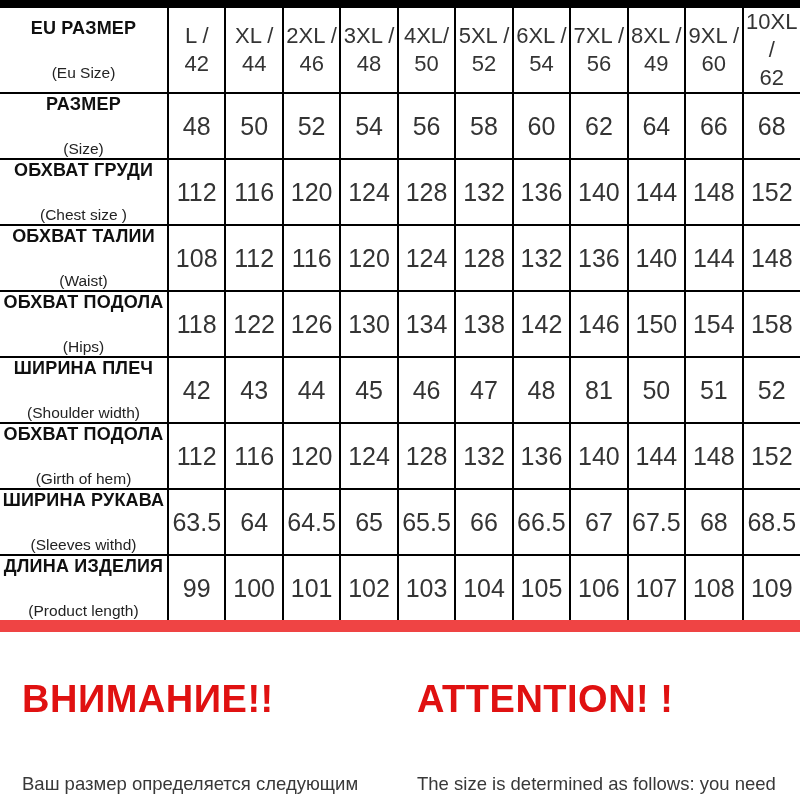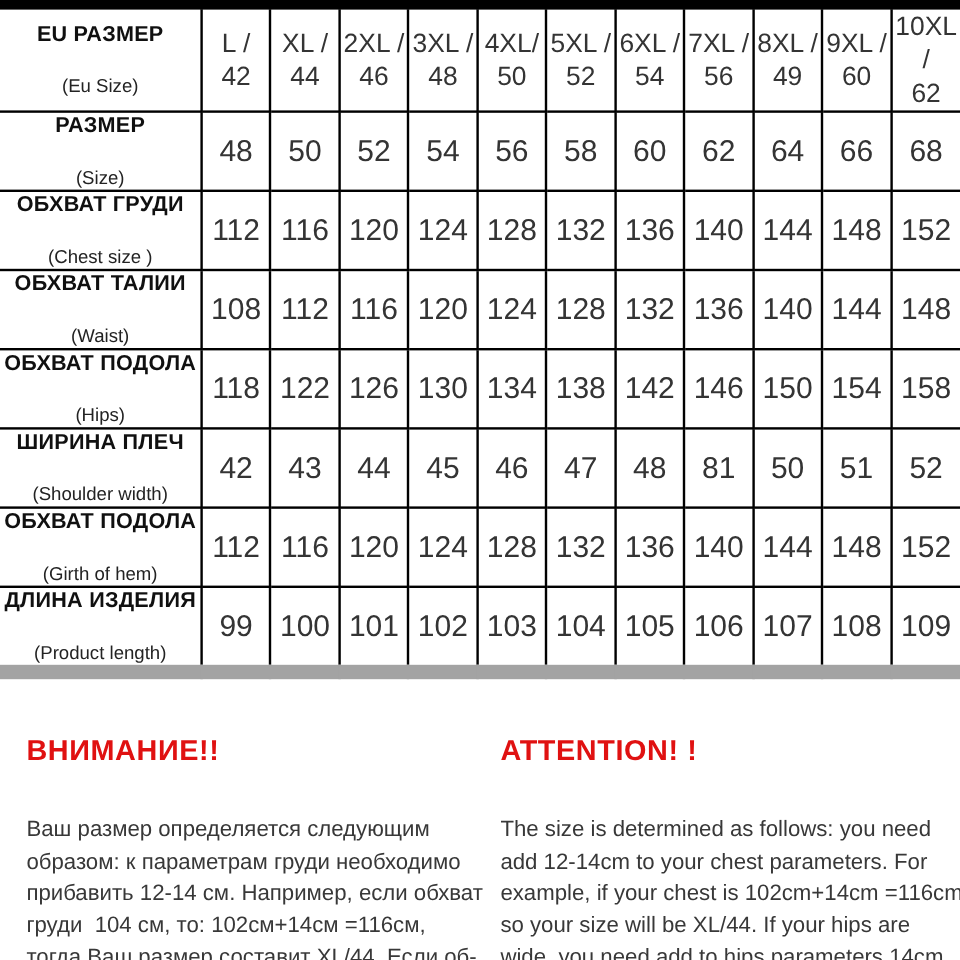--- a/index.html
+++ b/index.html
@@ -11,21 +11,21 @@
     color: #222222;
     overflow: hidden;
   }
 
   
   .size-table {
     width: 800px;
     border-collapse: collapse;
     table-layout: fixed;
     border-top: 8px solid #000000;
-    border-bottom: 12px solid #a3a3a3;
+    border-bottom: 12px solid #ef4444;
   }
   .size-table td {
     border: 2px solid #000000;
     text-align: center;
     vertical-align: middle;
     padding: 0;
     overflow: hidden;
   }
   .size-table tr td:first-child { border-left: none; }
   .size-table tr td:last-child  { border-right: none; }
@@ -61,24 +61,24 @@
   
   .notes {
     display: flex;
     margin-top: 10px;
   }
   .note { white-space: pre; }
   .note-ru { width: 385px; margin-left: 22px; }
   .note-en { width: 375px; margin-left: 10px; }
   .note-heading {
     font-weight: bold;
-    font-size: 24px;
+    font-size: 38px;
     color: #e01111;
     letter-spacing: 0.5px;
-    margin-bottom: 2px;
+    margin-bottom: 14px;
   }
   .note-body {
     font-size: 18.5px;
     line-height: 26.5px;
     color: #383838;
   }
 </style>
 </head>
 <body>
 
@@ -211,20 +211,37 @@
           <td class="value-cell">128</td>
           <td class="value-cell">132</td>
           <td class="value-cell">136</td>
           <td class="value-cell">140</td>
           <td class="value-cell">144</td>
           <td class="value-cell">148</td>
           <td class="value-cell">152</td>
         </tr>
         <tr>
           <td class="label-cell">
+            <div class="ru">ШИРИНА РУКАВА</div>
+            <div class="en">(Sleeves withd)</div>
+          </td>
+          <td class="value-cell">63.5</td>
+          <td class="value-cell">64</td>
+          <td class="value-cell">64.5</td>
+          <td class="value-cell">65</td>
+          <td class="value-cell">65.5</td>
+          <td class="value-cell">66</td>
+          <td class="value-cell">66.5</td>
+          <td class="value-cell">67</td>
+          <td class="value-cell">67.5</td>
+          <td class="value-cell">68</td>
+          <td class="value-cell">68.5</td>
+        </tr>
+        <tr>
+          <td class="label-cell">
             <div class="ru">ДЛИНА ИЗДЕЛИЯ</div>
             <div class="en">(Product length)</div>
           </td>
           <td class="value-cell">99</td>
           <td class="value-cell">100</td>
           <td class="value-cell">101</td>
           <td class="value-cell">102</td>
           <td class="value-cell">103</td>
           <td class="value-cell">104</td>
           <td class="value-cell">105</td>

